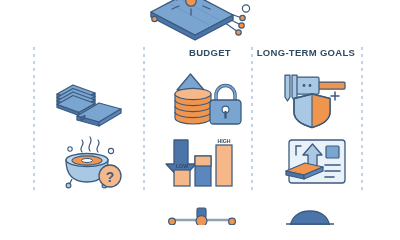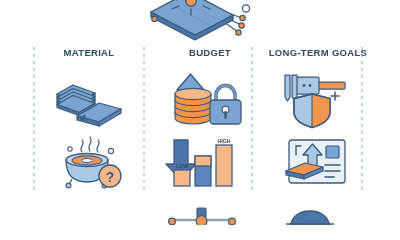--- a/index.html
+++ b/index.html
@@ -103,23 +103,22 @@
       <circle cx="99.5" cy="24" r="2.7" fill="#f0954e" stroke="#3c5a7d" stroke-width="1.2"></circle>
       <circle cx="103" cy="14.5" r="3.6" fill="#ffffff" stroke="#3c5a7d" stroke-width="1.2"></circle>
     </svg>
   </div>
 
   <div class="divider" style="left:33px;"></div>
   <div class="divider" style="left:143px;"></div>
   <div class="divider" style="left:251px;"></div>
   <div class="divider" style="left:361px;"></div>
 
-  <div class="col-header" style="left:34px; width:110px;">MATERIAL</div>
   <div class="col-header" style="left:156px; width:108px;">BUDGET</div>
-  <div class="col-header" style="left:262px; width:112px;">LONG-TERM GOALS</div>
+  <div class="col-header" style="left:250px; width:112px;">LONG-TERM GOALS</div>
 
   <div class="icon-slot" style="left:55px; top:72px; width:70px; height:55px;">
     <svg width="70" height="55" viewBox="0 0 70 55">
       <g stroke="#3c5a7d" stroke-width="1.25" stroke-linejoin="round">
 
         <g>
           <path d="M2 22 L18 13 L40 21 L24 30 Z" fill="#7aa5d0"></path>
           <path d="M2 22 L24 30 L24 33 L2 25 Z" fill="#4b74a8"></path>
           <path d="M24 30 L40 21 L40 24 L24 33 Z" fill="#5b87be"></path>
 

